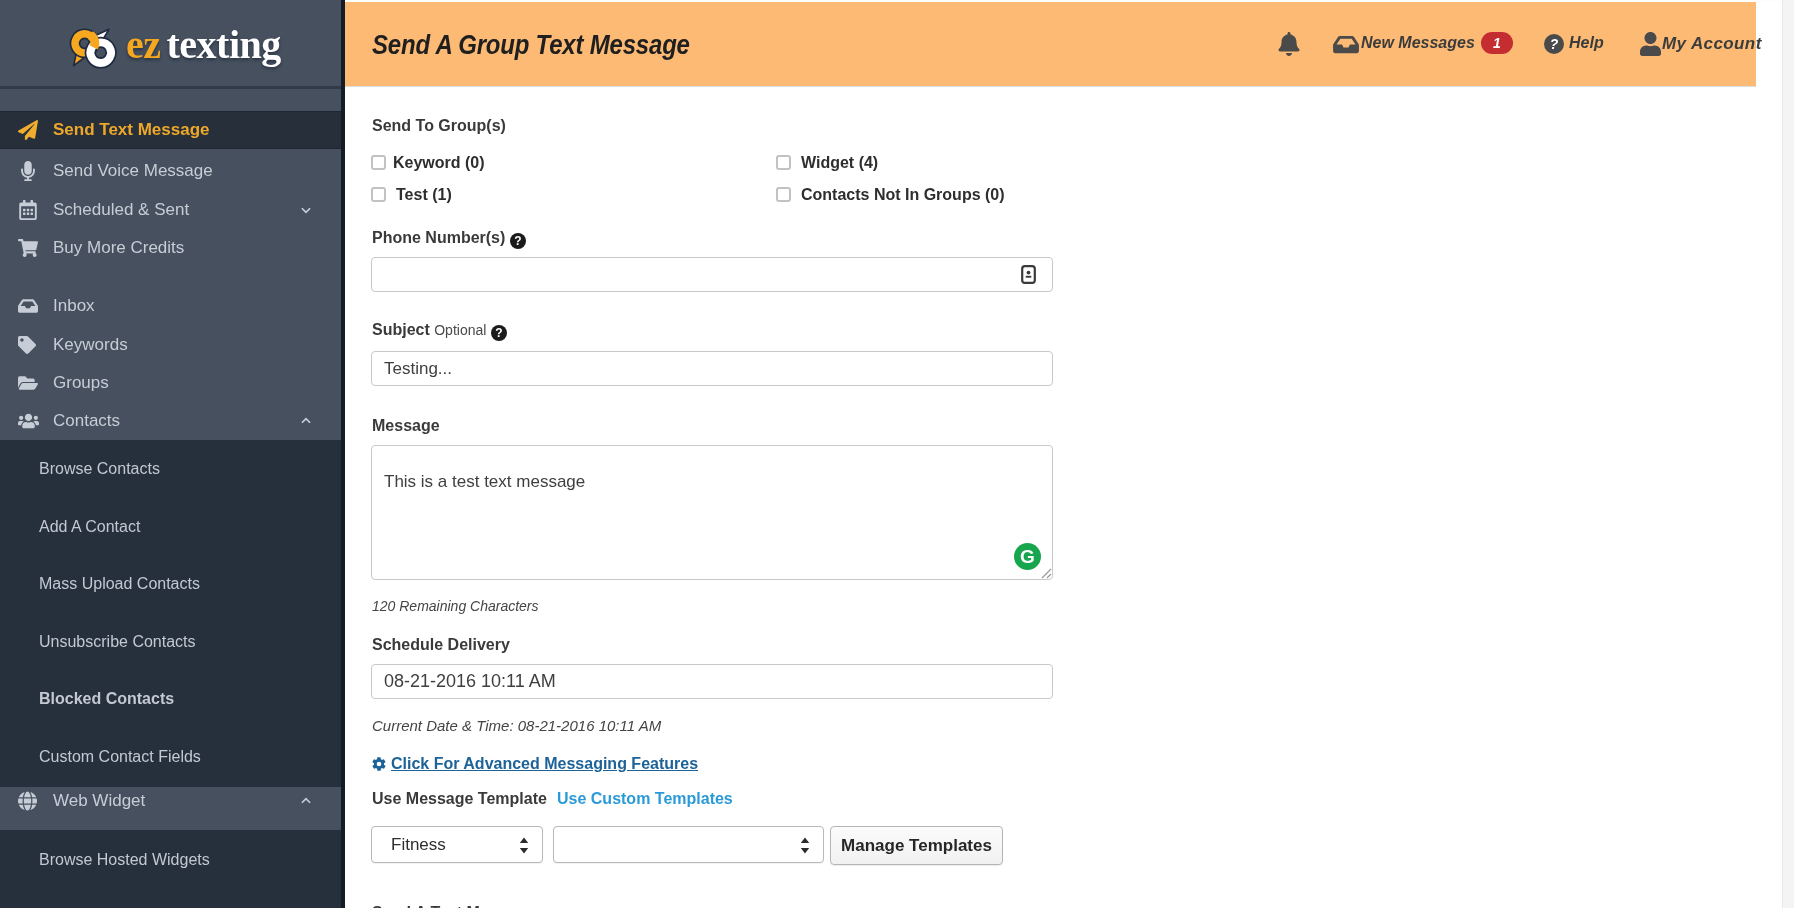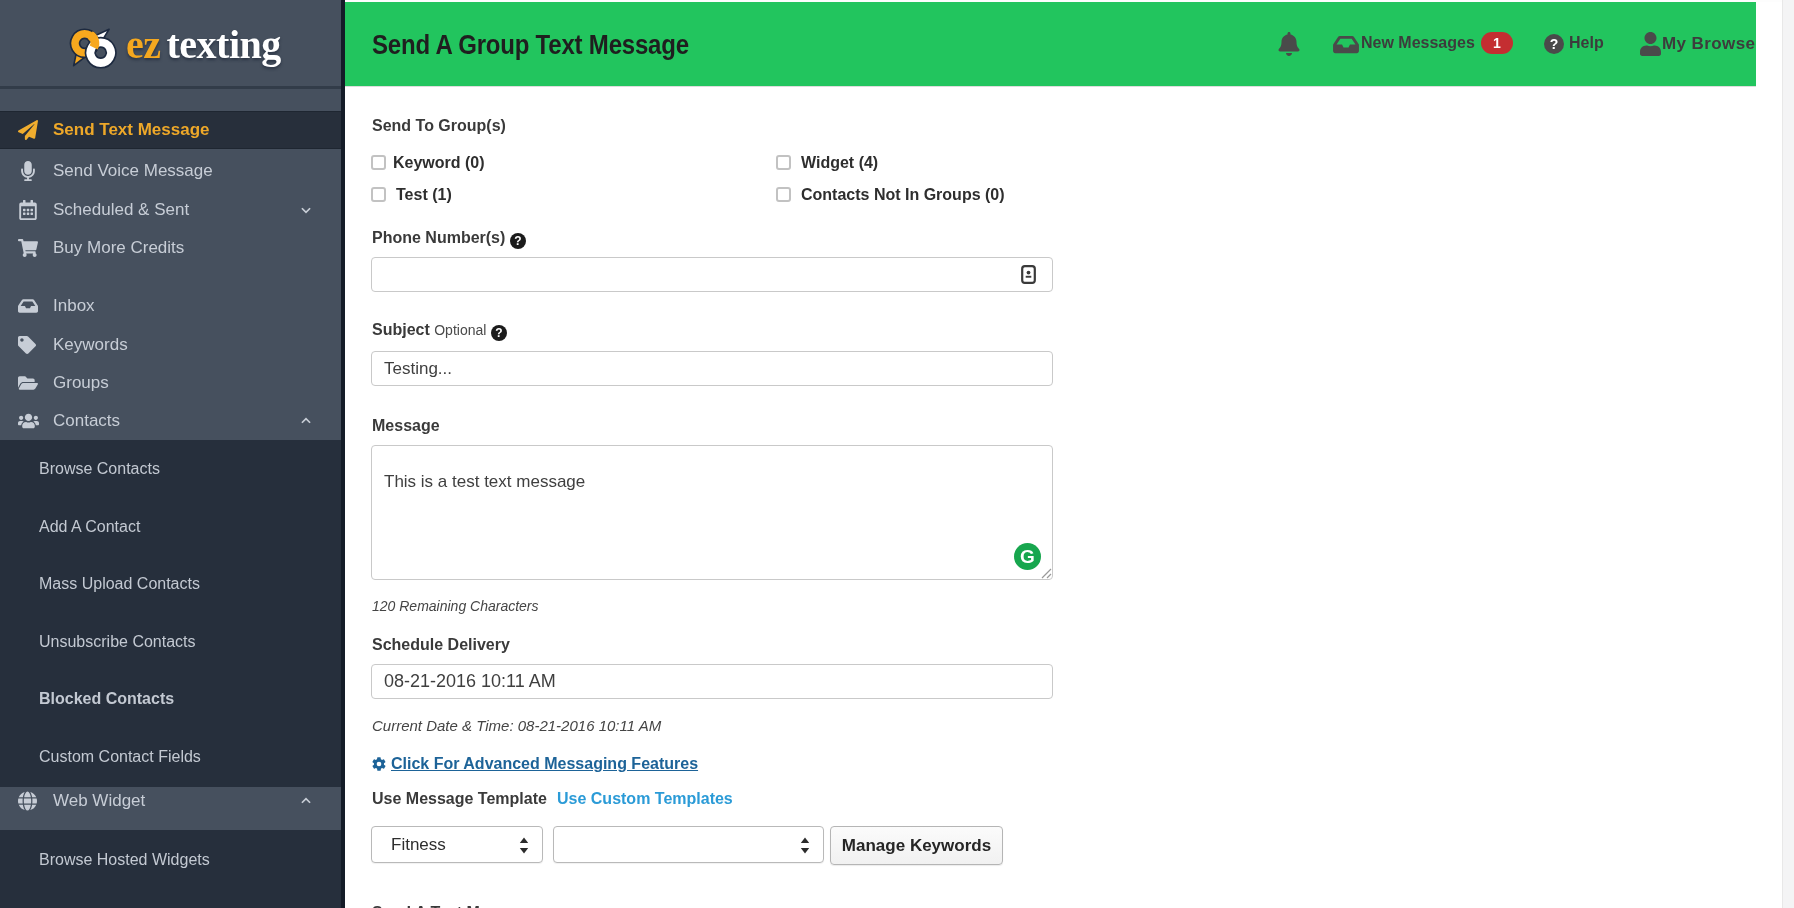--- a/index.html
+++ b/index.html
@@ -18,21 +18,21 @@
 
 .mrow { position:absolute; left:0; width:341px; height:38px; color:#c7cdd6; font-size:17px; }
 .mrow .ic { position:absolute; left:18px; top:50%; transform:translateY(-50%); width:20px; height:20px; }
 .mrow .tx { position:absolute; left:53px; top:50%; transform:translateY(-50%); white-space:nowrap; }
 .mrow .chev { position:absolute; left:299px; top:50%; transform:translateY(-50%); width:14px; height:14px; }
 .mrow.active { background:#272f3b; color:#eea829; box-shadow:0 -1px 0 #1e2631 inset, 0 1px 0 #1e2631 inset; }
 .subblock { position:absolute; left:0; width:341px; background:#262f3c; }
 .srow { position:absolute; left:39px; color:#c3c9d2; font-size:16px; white-space:nowrap; transform:translateY(-50%); }
 
 
-#header { position:absolute; left:345px; top:0; width:1411px; height:87px; background:#22c55e; border-bottom:1px solid #ddd; }
+#header { position:absolute; left:345px; top:0; width:1411px; height:87px; background:#fdba74; border-bottom:1px solid #ddd;font-style:italic; }
 #header .topline { position:absolute; left:0; top:0; width:1449px; height:2px; background:#fdfdfd; }
 #htitle { position:absolute; left:27px; top:28px; font-size:24px; font-weight:bold; color:#1f1f1f; letter-spacing:-0.2px; transform:scaleY(1.18); transform-origin:left top; }
 .hicon { position:absolute; top:0; }
 .htext { position:absolute; top:34px; font-size:16px; font-weight:bold; color:#3c3c3c; white-space:nowrap; }
 #badge { position:absolute; left:1136px; top:32px; width:32px; height:22px; background:#c42e31; border-radius:11px; color:#fff; font-size:14px; font-weight:bold; text-align:center; line-height:22px; }
 
 
 #content { position:absolute; left:345px; top:88px; width:1437px; height:820px; background:#fff; overflow:hidden; }
 .lbl { position:absolute; font-size:16px; font-weight:bold; color:#3a3a3a; white-space:nowrap; }
 .qmark { display:inline-block; width:16px; height:16px; background:#1b1b1b; border-radius:50%; color:#fff; font-size:12px; font-weight:bold; text-align:center; line-height:16px; vertical-align:-2px; }
@@ -156,21 +156,21 @@
     <div class="htext" style="left:1016px;">New Messages</div>
     <div id="badge">1</div>
     <svg class="hicon" style="left:1197px; top:32px;" width="24" height="24" viewBox="0 0 24 24">
         <circle cx="12" cy="12" r="10" fill="#4a4a4a"></circle>
         <text x="12" y="17" text-anchor="middle" font-size="14" font-weight="bold" fill="#fff" font-family="Liberation Sans">?</text>
       </svg>
     <div class="htext" style="left:1224px;">Help</div>
     <svg class="hicon" style="left:1295px; top:32px;" width="21" height="24" viewBox="0 0 448 512" fill="#4a4a4a">
         <path d="M224 256c70.7 0 128-57.3 128-128S294.7 0 224 0 96 57.3 96 128s57.3 128 128 128zm89.6 32h-16.7c-22.2 10.2-46.9 16-72.9 16s-50.6-5.8-72.9-16h-16.7C60.2 288 0 348.2 0 422.4V464c0 26.5 21.5 48 48 48h352c26.5 0 48-21.5 48-48v-41.6c0-74.2-60.2-134.4-134.4-134.4z"></path>
       </svg>
-    <div class="htext" style="left:1317px; font-size:17px; letter-spacing:0.4px;">My Browse</div>
+    <div class="htext" style="left:1317px; font-size:17px; letter-spacing:0.4px;">My Account</div>
   </div>
 
   <div id="content">
     <div class="lbl" style="left:27px; top:29px;">Send To Group(s)</div>
 
     <div class="cb" style="left:26px; top:67px;"></div>
     <div class="cblbl" style="left:48px; top:75px;">Keyword (0)</div>
     <div class="cb" style="left:431px; top:67px;"></div>
     <div class="cblbl" style="left:456px; top:75px;">Widget (4)</div>
     <div class="cb" style="left:26px; top:99px;"></div>
@@ -217,19 +217,19 @@
           <path d="M5 0.5L9.2 6H0.8z" fill="#2b2b2b"></path>
           <path d="M5 16.5L0.8 11h8.4z" fill="#2b2b2b"></path>
         </svg>
     </div>
     <div class="sel" style="left:208px; top:738px; width:271px;">
       <svg width="10" height="17" viewBox="0 0 10 17">
           <path d="M5 0.5L9.2 6H0.8z" fill="#2b2b2b"></path>
           <path d="M5 16.5L0.8 11h8.4z" fill="#2b2b2b"></path>
         </svg>
     </div>
-    <div id="mtbtn">Manage Keywords</div>
+    <div id="mtbtn">Manage Templates</div>
 
     <div class="lbl" style="left:27px; top:816px;">Send A Test Message </div>
   </div>
 
   <div id="scroll"></div>
 </div>
 
 </body></html>

